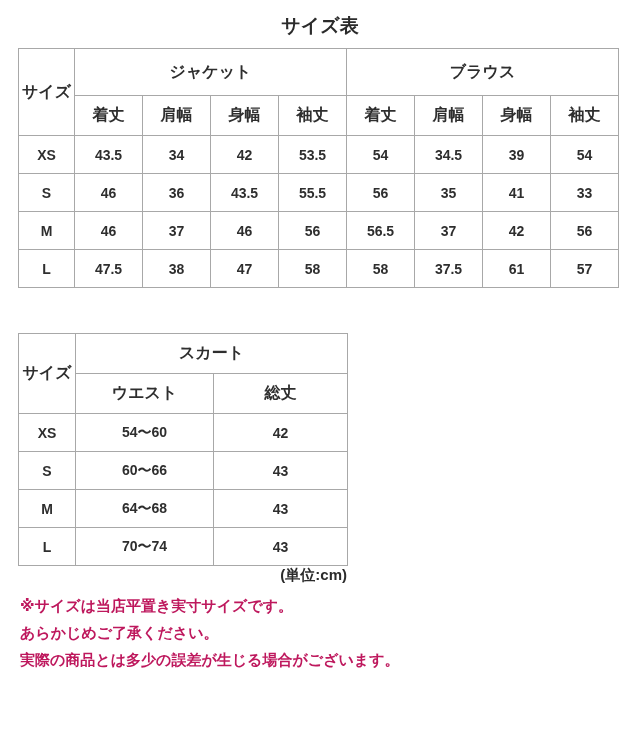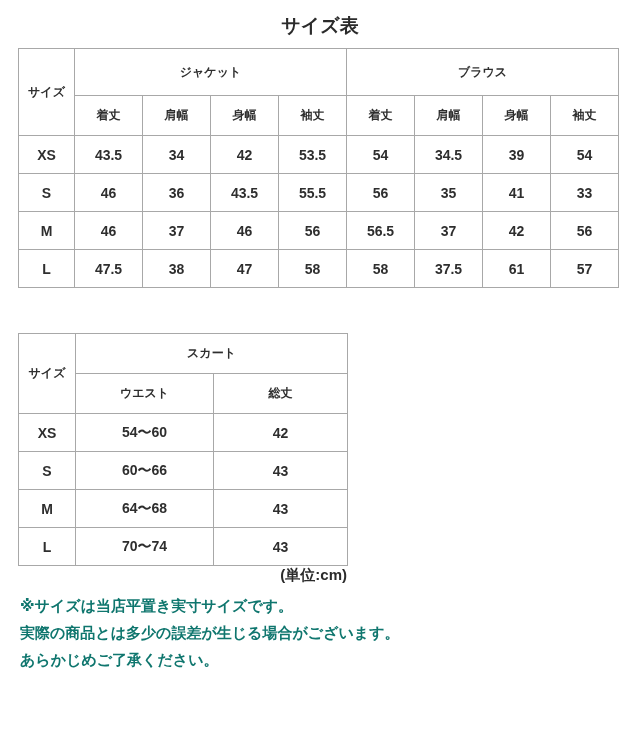--- a/index.html
+++ b/index.html
@@ -29,21 +29,21 @@
   }
   table.size-table th,
   table.size-table td {
     border: 1px solid #a8a8a8;
     text-align: center;
     vertical-align: middle;
     padding: 0;
     font-weight: bold;
     color: #2e2e2e;
   }
-  table.size-table th { font-size: 12px; }
+  table.size-table th { font-size: 16px; }
   table.size-table td { font-size: 14px; }
   table.top-table { width: 601px; }
   table.top-table col.col-size { width: 56px; }
   table.bottom-table { width: 329px; margin-top: 45px; }
   table.bottom-table col.col-size  { width: 57px; }
   table.bottom-table col.col-waist { width: 138px; }
   table.bottom-table col.col-len   { width: 134px; }
   tr.header-row-1 { height: 47px; }
   tr.header-row-2 { height: 40px; }
   tr.data-row     { height: 38px; }
@@ -53,21 +53,21 @@
     text-align: right;
     font-size: 15px;
     font-weight: bold;
     color: #2b2b2b;
   }
   .notes {
     margin: 7px 0 0 20px;
     font-size: 15px;
     font-weight: bold;
     line-height: 27px;
-    color: #0f766e;
+    color: #be185d;
   }
   .notes p { margin: 0; }
 </style>
 </head>
 <body>
 
 <div class="page">
 
   <h1 class="page-title">サイズ表</h1>
 
@@ -185,17 +185,17 @@
         <td>70〜74</td>
         <td>43</td>
       </tr>
     </tbody>
   </table>
 
   <div class="unit-label">(単位:cm)</div>
 
   <div class="notes">
     <p>※サイズは当店平置き実寸サイズです。</p>
+    <p>あらかじめご了承ください。</p>
     <p>実際の商品とは多少の誤差が生じる場合がございます。</p>
-    <p>あらかじめご了承ください。</p>
   </div>
 
 </div>
 
 </body></html>

